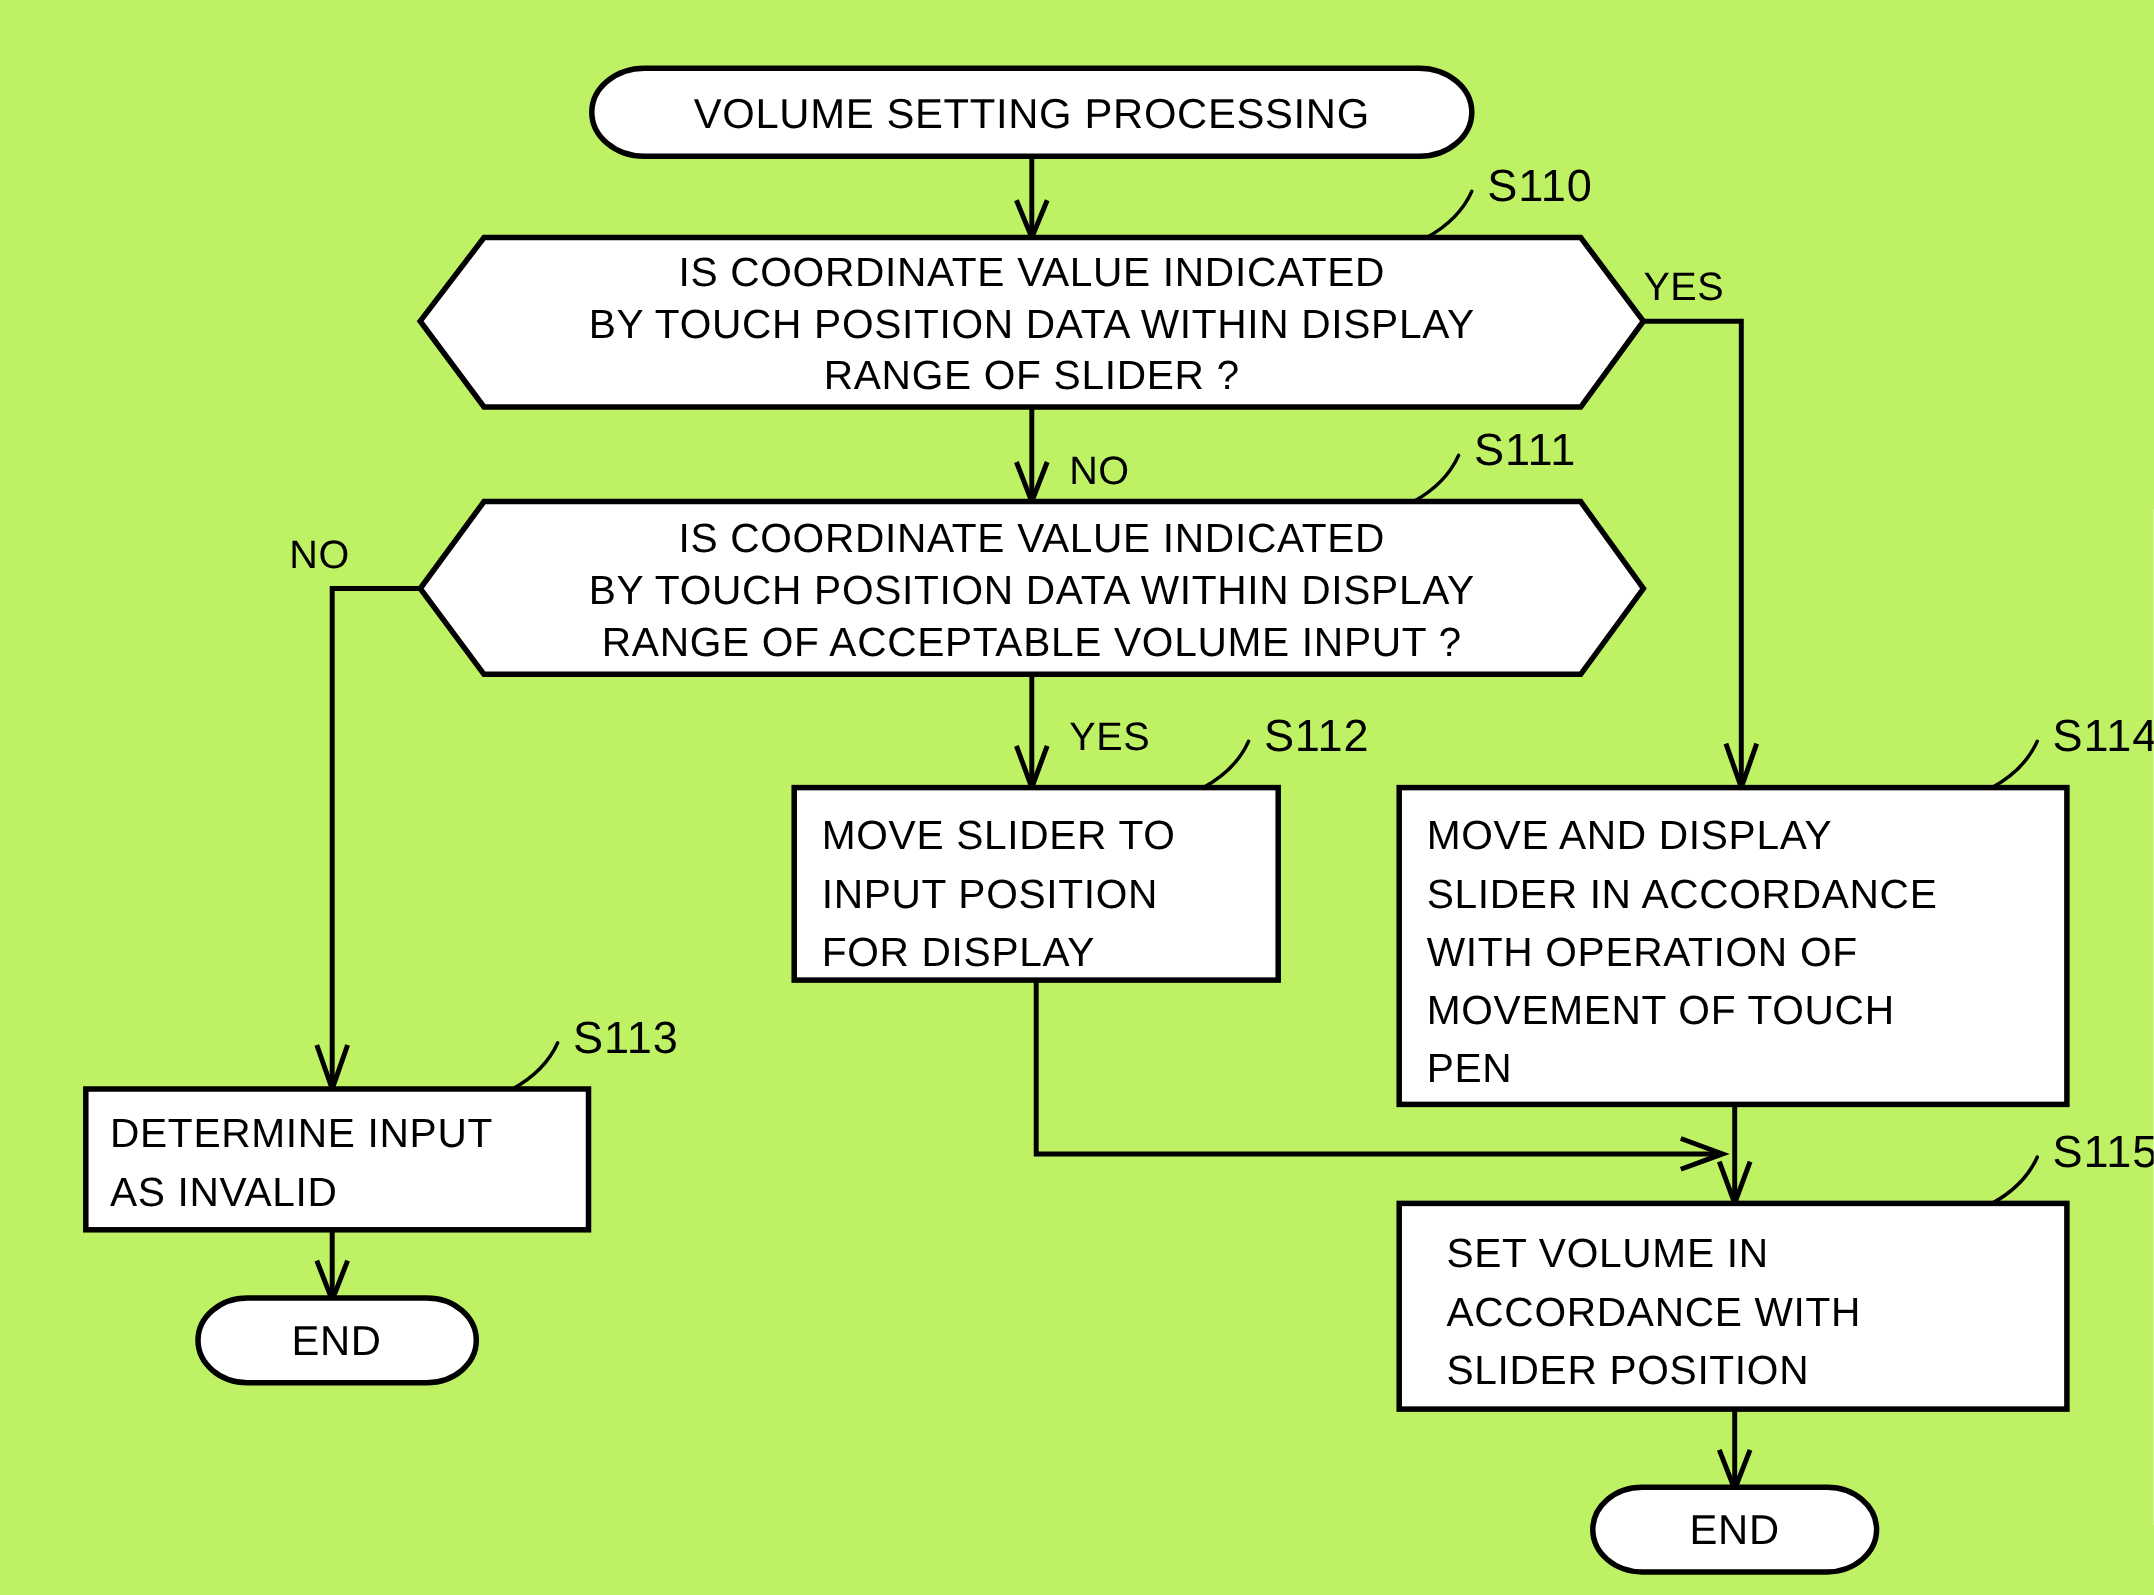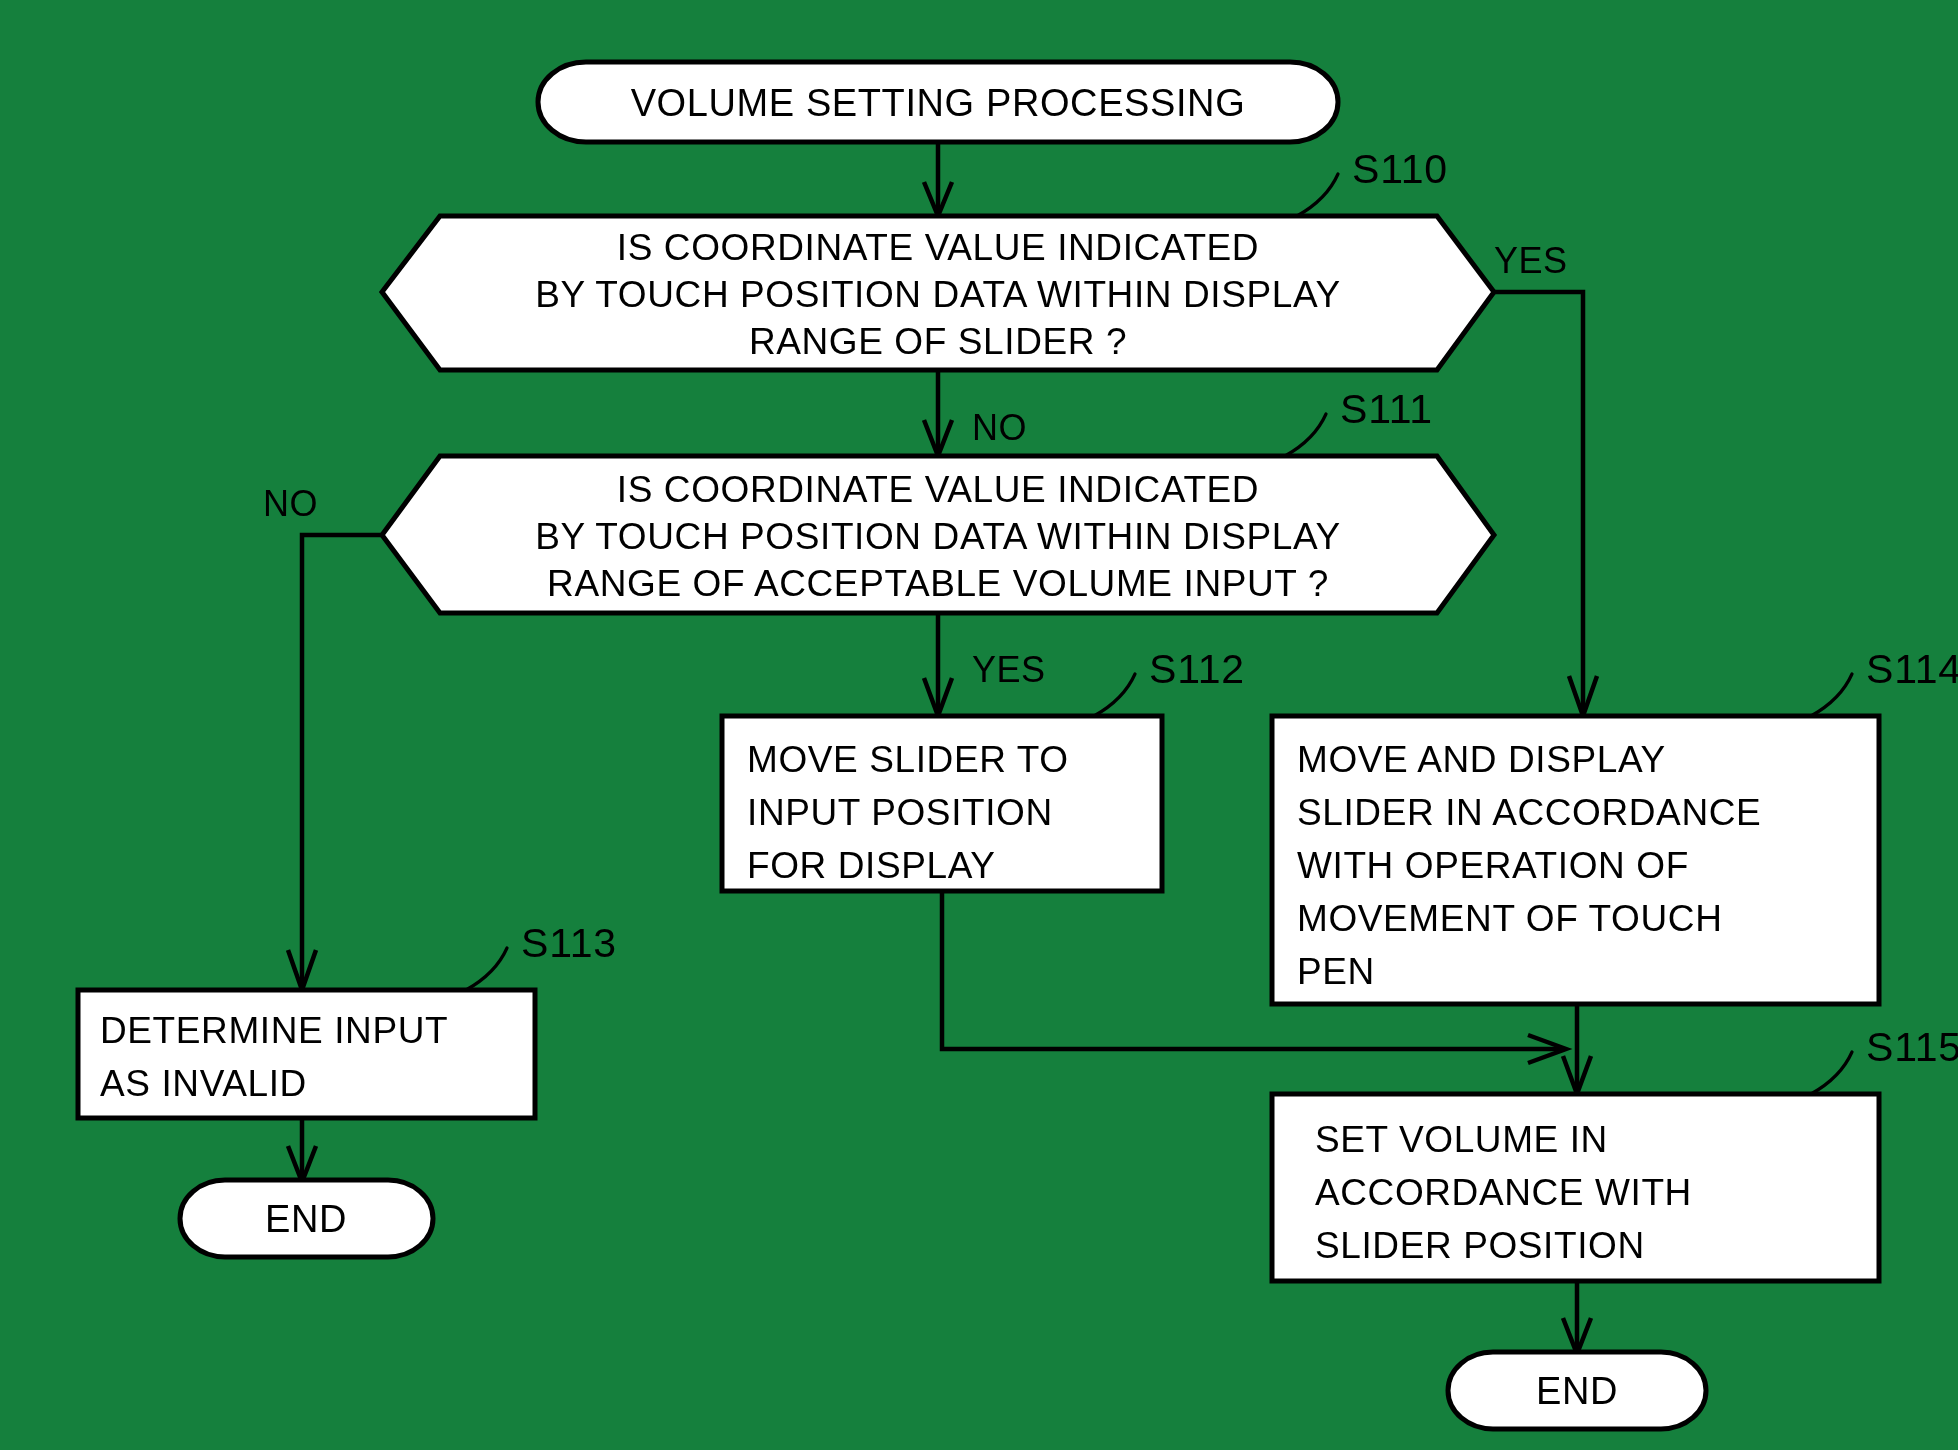--- a/index.html
+++ b/index.html
@@ -7,21 +7,21 @@
     padding: 0;
     background: #ffffff;
   }
   body {
     font-family: "Liberation Sans", sans-serif;
   }
   #canvas {
     position: relative;
     width: 1958px;
     height: 1450px;
-    background: #15803d;
+    background: #bef264;
     overflow: hidden;
   }
   svg#flow {
     position: absolute;
     top: 0;
     left: 0;
     width: 1958px;
     height: 1450px;
   }
   .shape-fill {

